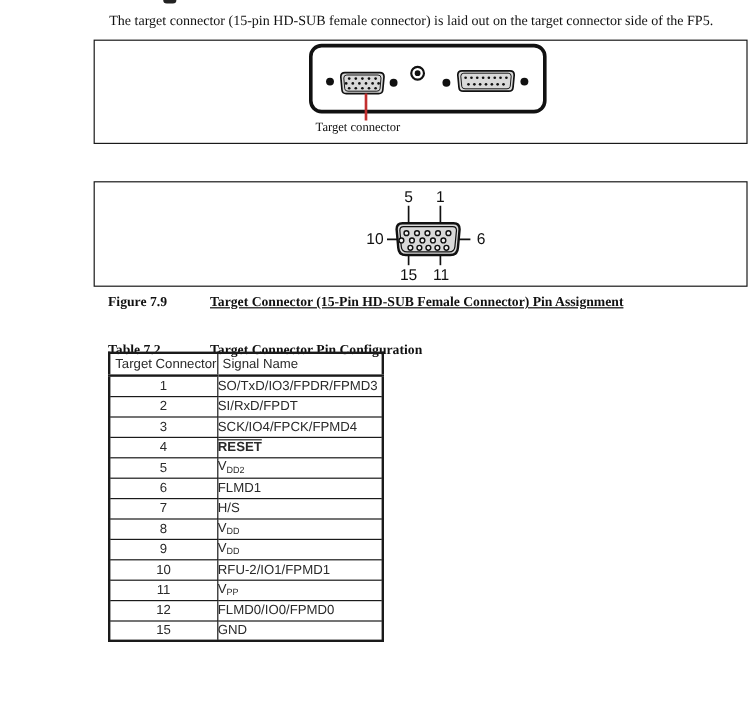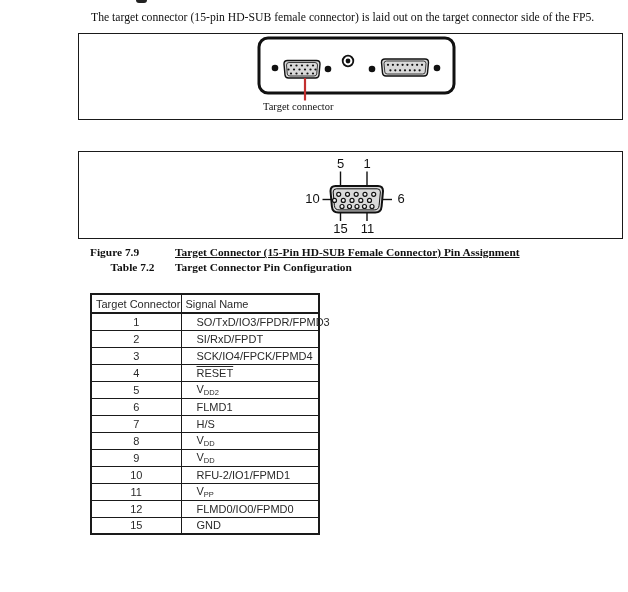--- a/index.html
+++ b/index.html
@@ -57,21 +57,21 @@
   .caption {
     position: absolute;
     left: 54px;
     font-size: 11.4px;
     font-weight: bold;
     color: #111;
     white-space: nowrap;
   }
   #fig1-caption { top: 128px; }
   #fig2-caption { top: 246px; text-decoration: underline; }
-  #table-caption { top: 261px; text-align: center; }
+  #table-caption { top: 286px; }
   .cap-num { display: inline-block; width: 85px; }
   .pin-table {
     position: absolute;
     left: 54px; top: 293px;
     width: 230px;
     border-collapse: collapse;
     font-family: "Liberation Sans", sans-serif;
     font-size: 11px;
     color: #2a2a2a;
     table-layout: fixed;
@@ -81,23 +81,23 @@
   .pin-table thead th {
     height: 19px;
     font-weight: normal;
     text-align: left;
     padding-left: 4px;
     border-bottom-width: 2px;
   }
   .pin-table td { height: 17px; }
   .col-pin { width: 90px; }
   .pin-cell { text-align: center; }
-  .sig-cell { text-align: left; padding-left: 15px; white-space: nowrap; }
+  .sig-cell { text-align: left; padding-left: 0; white-space: nowrap; }
   .sg-sub { font-size: 7.5px; vertical-align: -2px; }
-  .sg-over { text-decoration: overline; }
+  .sg-over { text-decoration: overline; font-weight: bold; }
 </style>
 </head>
 <body>
 
 <div class="page">
 
   <div class="frag"></div>
 
   <p class="intro">The target connector (15-pin HD-SUB female connector) is laid out on the target connector side of the FP5.</p>
 

